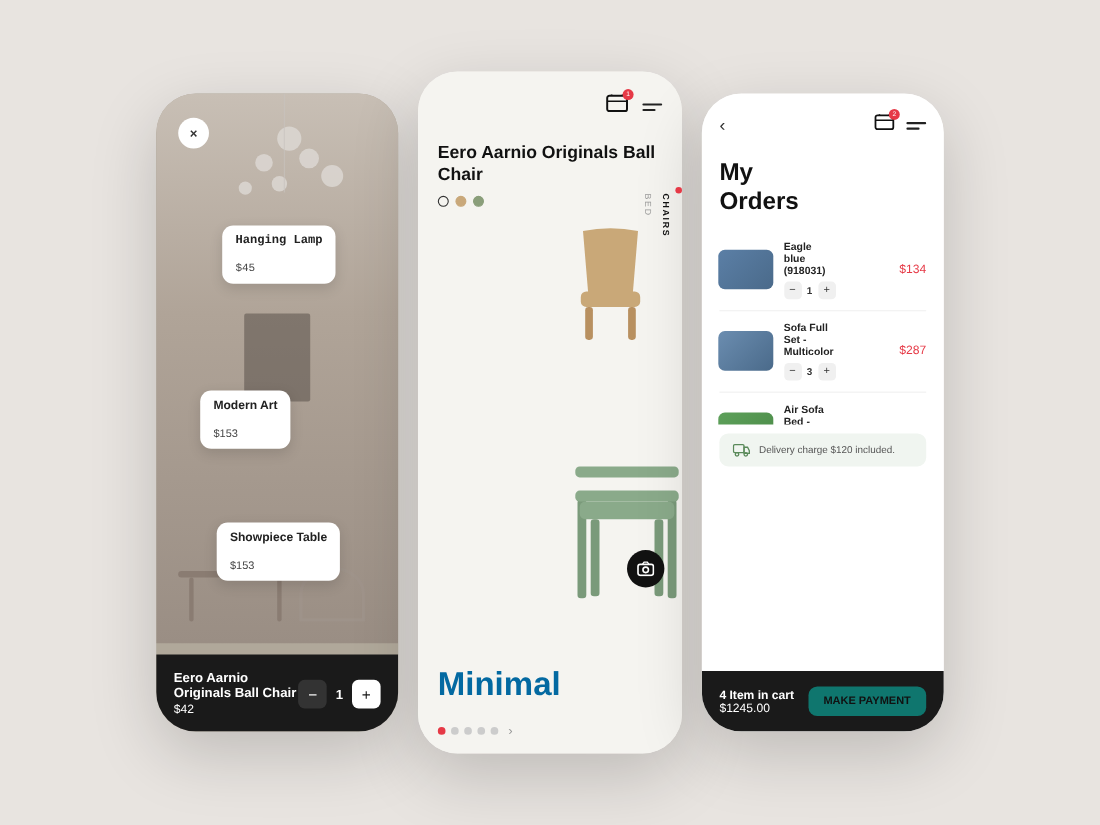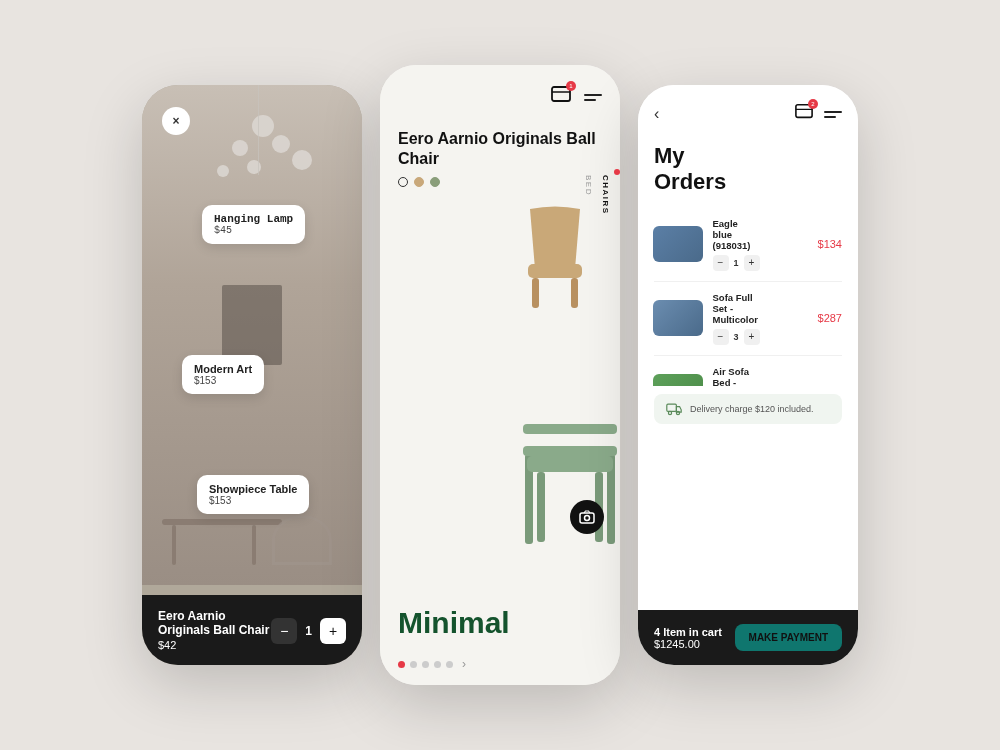--- a/index.html
+++ b/index.html
@@ -54,21 +54,21 @@
       z-index: 10;
     }
     .label-tag .item-name {
       font-size: 11px;
       font-weight: 600;
       color: #222;
     }
     .label-tag .item-price {
       font-size: 10px;
       color: #444;
-      margin-top: 0;
+      margin-top: 14px;
     }
     .label-1 { top: 120px; left: 60px; font-family: Liberation Mono, monospace; }
     .label-2 { top: 270px; left: 40px; }
     .label-3 { top: 390px; left: 55px; }
 
     
     .phone-1-bottom {
       position: absolute;
       bottom: 0; left: 0; right: 0;
       background: #1a1a1a;
@@ -223,21 +223,21 @@
       margin: 0 auto 4px;
     }
 
     
     .p2-bottom-text {
       padding: 12px 18px 8px;
     }
     .p2-bottom-text h1 {
       font-size: 30px;
       font-weight: 900;
-      color: #14532d;
+      color: #0369a1;
       line-height: 1.1;
     }
 
     
     .pagination {
       display: flex;
       align-items: center;
       gap: 5px;
       padding: 10px 18px 14px;
     }

